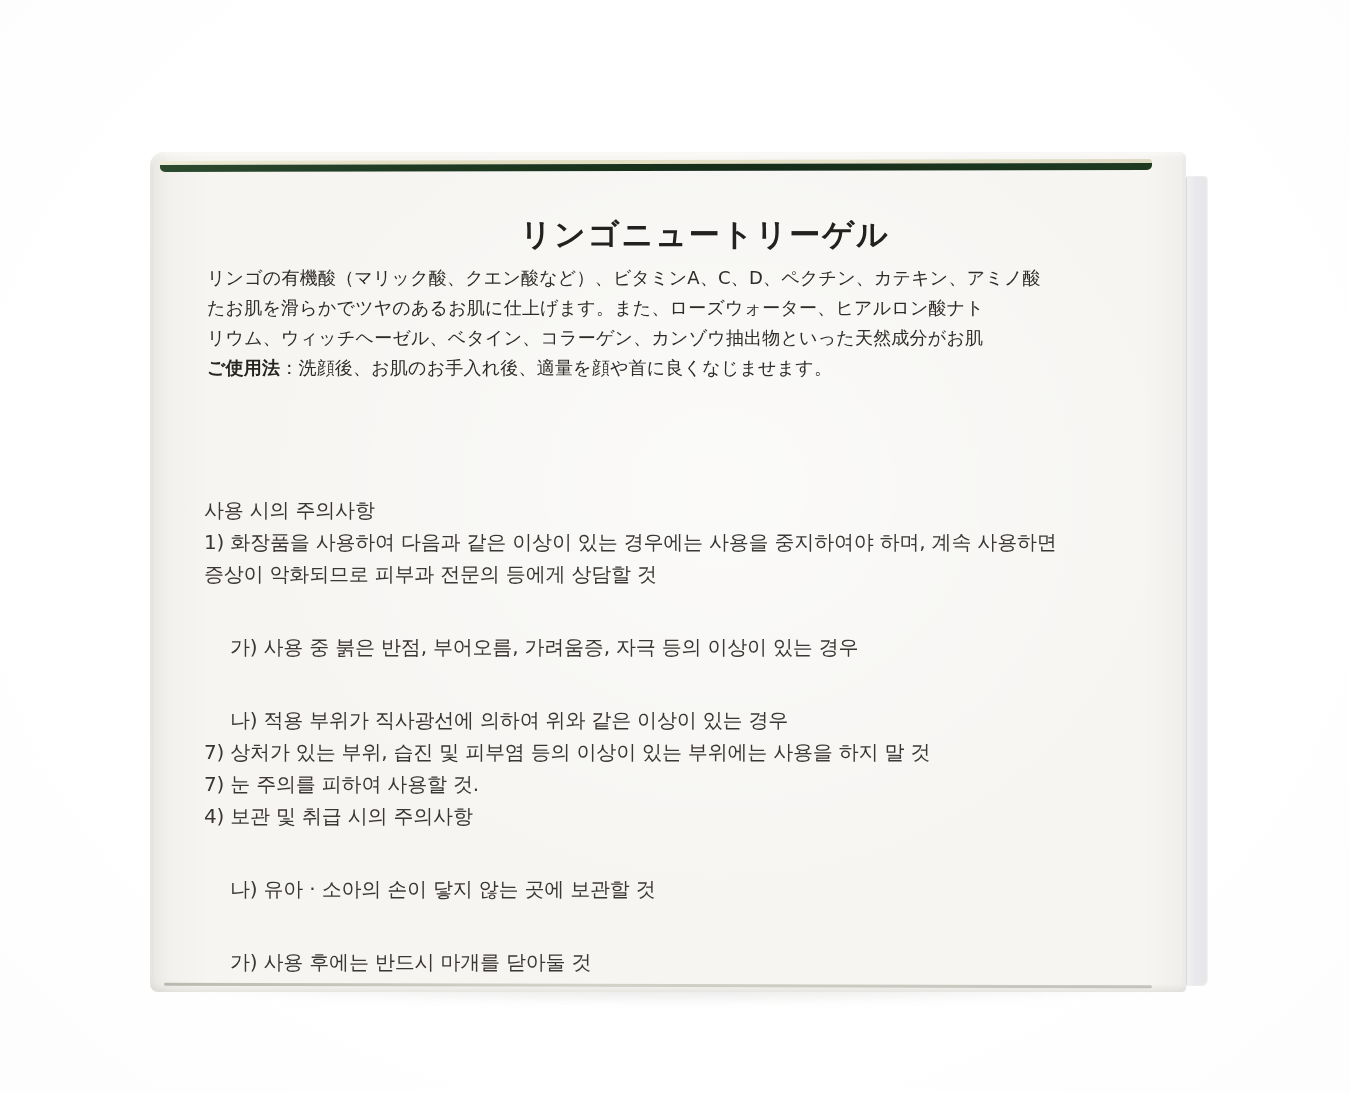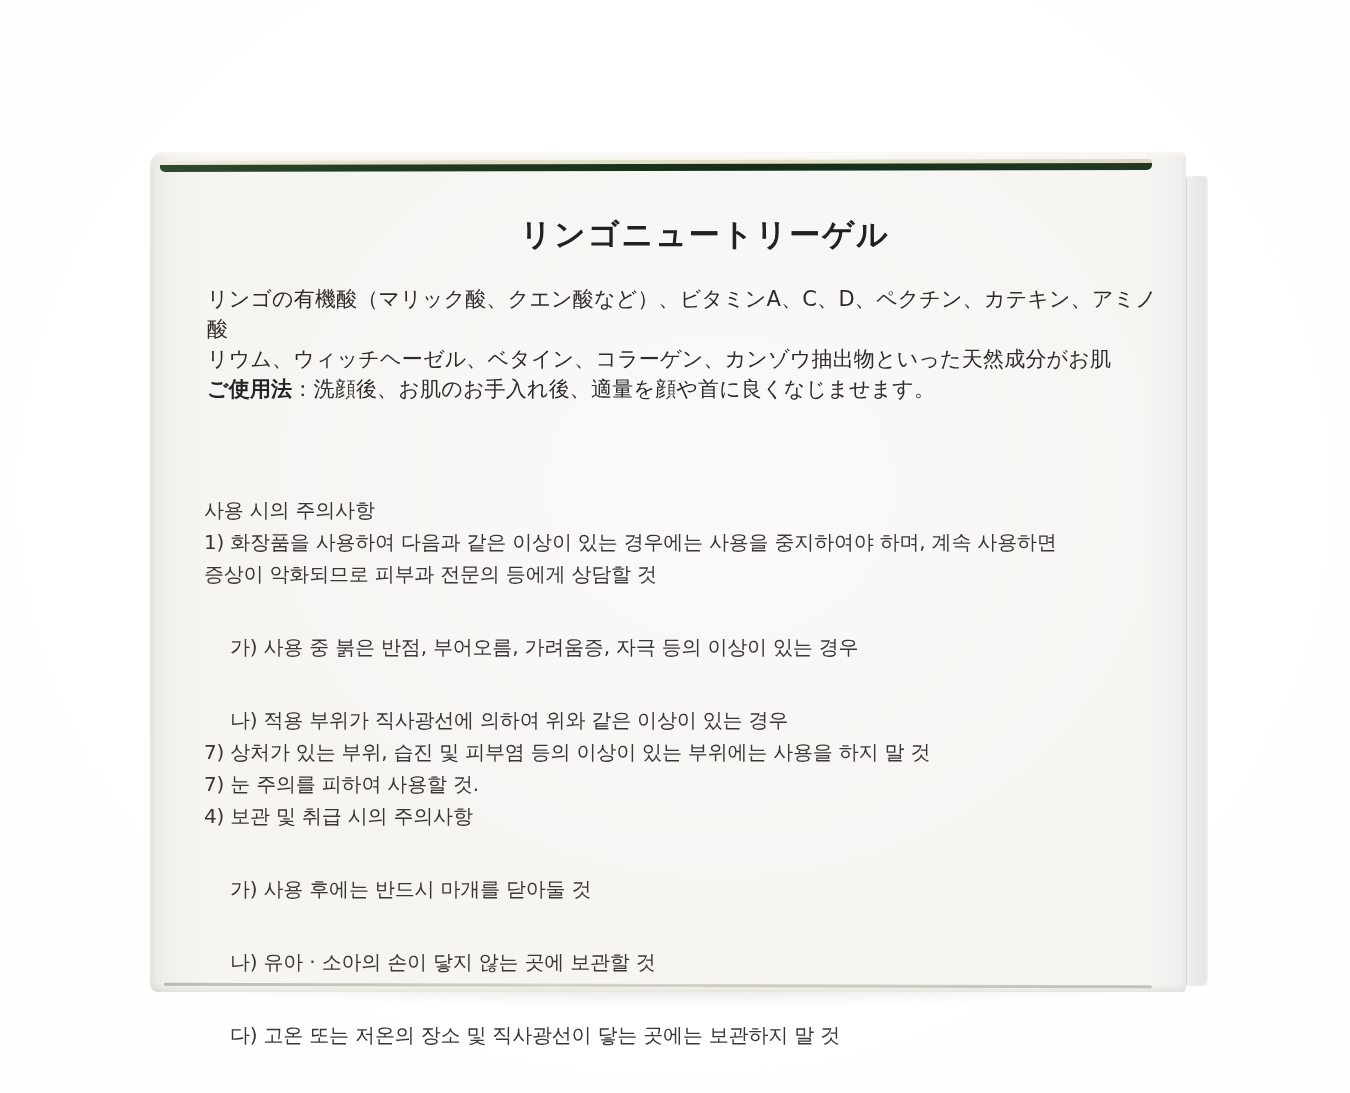--- a/index.html
+++ b/index.html
@@ -77,22 +77,22 @@
     position: absolute;
     left: 110px; top: 62px; width: 890px;
     text-align: center;
     font-size: 31px;
     font-weight: bold;
     letter-spacing: 2px;
     color: #23211f;
   }
   .jp-paragraph {
     position: absolute;
-    left: 57px; top: 132px; width: 950px;
-    font-size: 21px;
+    left: 57px; top: 111px; width: 950px;
+    font-size: 18px;
     line-height: 30px;
     color: #2e2b28;
     letter-spacing: 0.2px;
   }
   .usage-label { font-weight: bold; color: #262422; }
   .kr-block {
     position: absolute;
     left: 54px; top: 342px; width: 960px;
     font-size: 20px;
     line-height: 32px;
@@ -113,38 +113,38 @@
       <div class="lid-edge">
         <div class="lid-highlight"></div>
         <div class="lid-dark"></div>
       </div>
 
       <div class="print">
         <div class="title">リンゴニュートリーゲル</div>
 
         <div class="jp-paragraph">
           <div>リンゴの有機酸（マリック酸、クエン酸など）、ビタミンA、C、D、ペクチン、カテキン、アミノ酸</div>
+          <div>たお肌を滑らかでツヤのあるお肌に仕上げます。また、ローズウォーター、ヒアルロン酸ナト</div>
           <div>リウム、ウィッチヘーゼル、ベタイン、コラーゲン、カンゾウ抽出物といった天然成分がお肌</div>
           <div>
             <span class="usage-label">ご使用法</span><span>：洗顔後、お肌のお手入れ後、適量を顔や首に良くなじませます。</span>
           </div>
         </div>
 
         <div class="kr-block">
           <div class="kr-line">사용 시의 주의사항</div>
           <div class="kr-line">1) 화장품을 사용하여 다음과 같은 이상이 있는 경우에는 사용을 중지하여야 하며, 계속 사용하면</div>
           <div class="kr-line">증상이 악화되므로 피부과 전문의 등에게 상담할 것</div>
           <div class="kr-line indent-1">가) 사용 중 붉은 반점, 부어오름, 가려움증, 자극 등의 이상이 있는 경우</div>
           <div class="kr-line indent-1">나) 적용 부위가 직사광선에 의하여 위와 같은 이상이 있는 경우</div>
           <div class="kr-line">7) 상처가 있는 부위, 습진 및 피부염 등의 이상이 있는 부위에는 사용을 하지 말 것</div>
           <div class="kr-line">7) 눈 주의를 피하여 사용할 것.</div>
           <div class="kr-line">4) 보관 및 취급 시의 주의사항</div>
+          <div class="kr-line indent-1">나) 유아 · 소아의 손이 닿지 않는 곳에 보관할 것</div>
           <div class="kr-line indent-1">가) 사용 후에는 반드시 마개를 닫아둘 것</div>
-          <div class="kr-line indent-1">나) 유아 · 소아의 손이 닿지 않는 곳에 보관할 것</div>
-          <div class="kr-line indent-1">다) 고온 또는 저온의 장소 및 직사광선이 닿는 곳에는 보관하지 말 것</div>
         </div>
       </div>
 
       <div class="bottom-crease"></div>
     </div>
 
     <div class="side-fold"></div>
   </div>
 </div>
 

